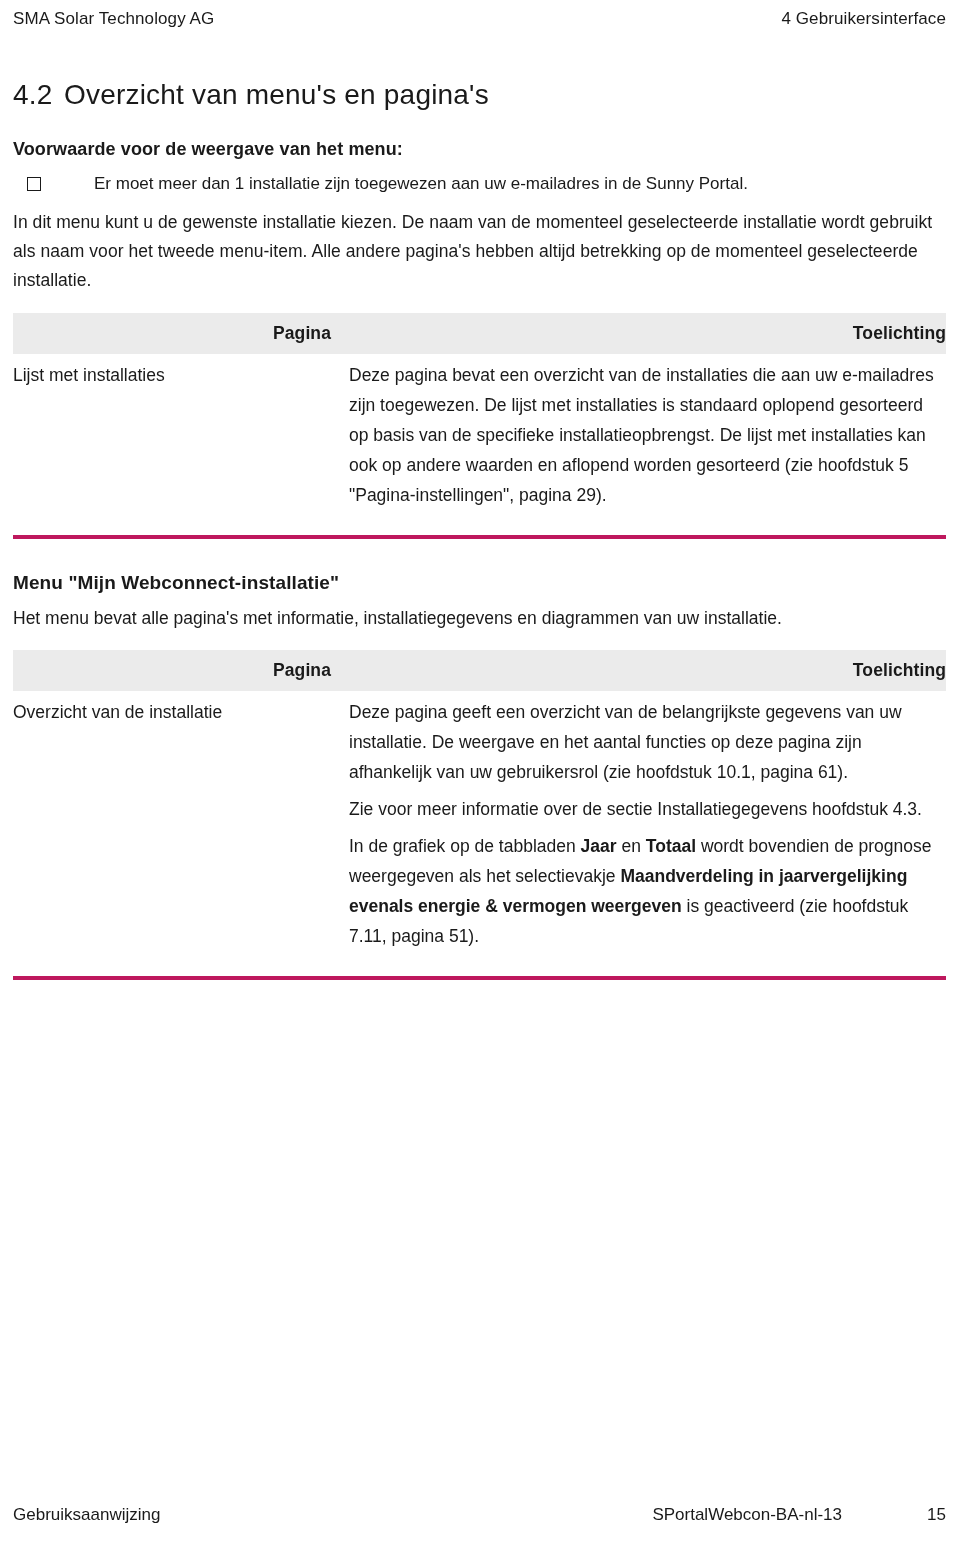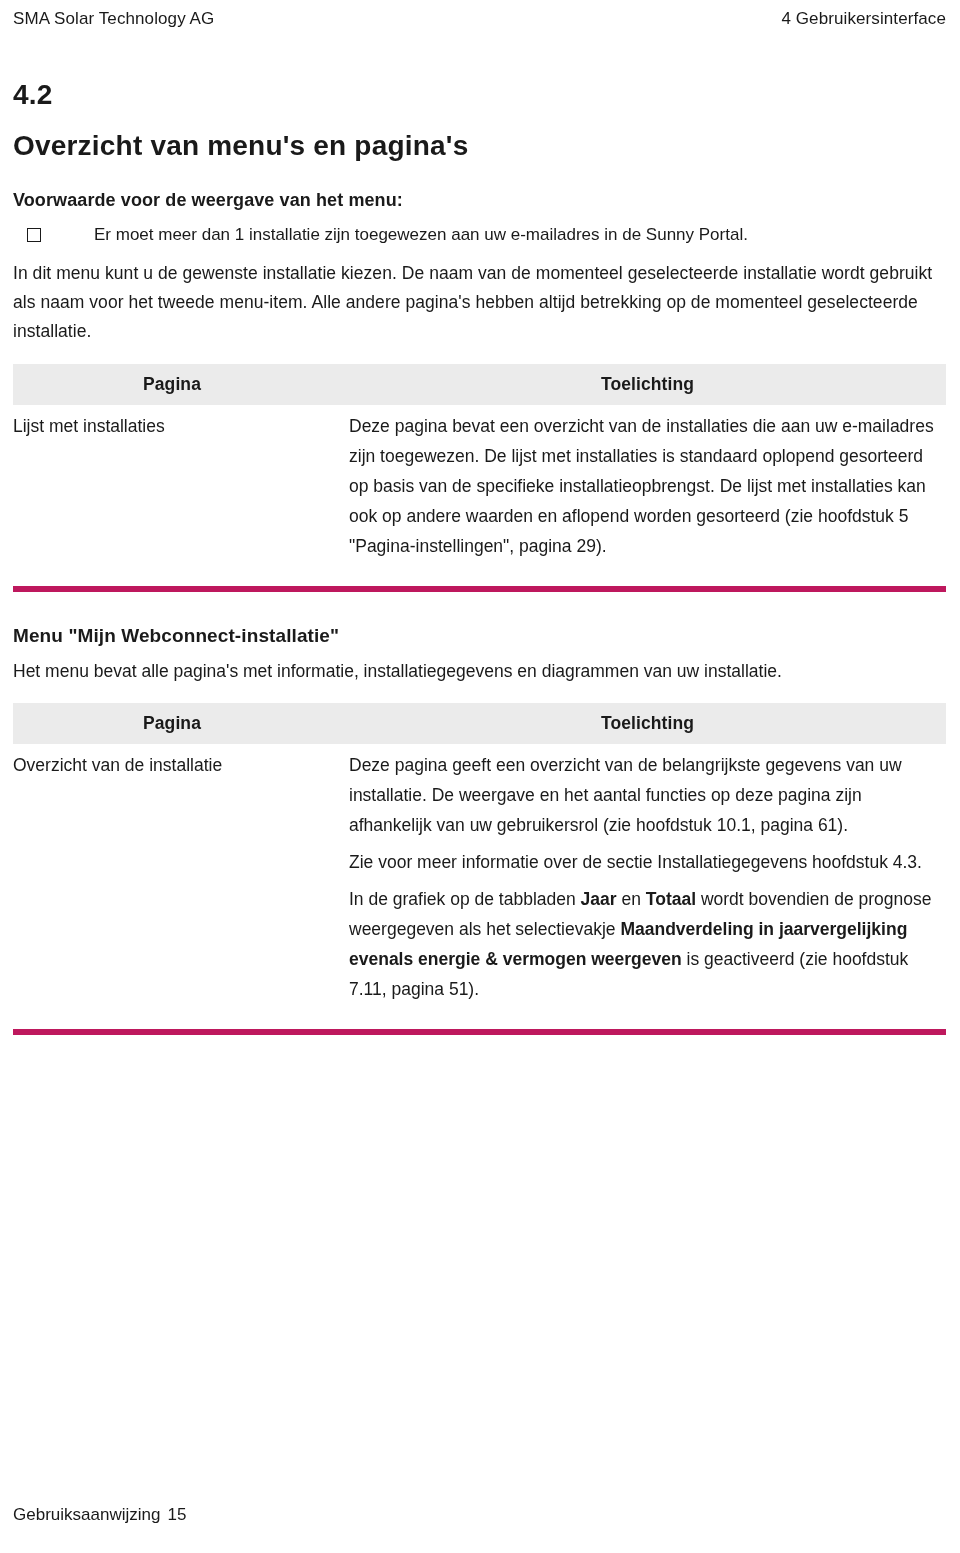--- a/index.html
+++ b/index.html
@@ -48,26 +48,25 @@
   .content {
     position: absolute;
     top: 78px;
     left: 13px;
     width: 933px;
   }
 
   h1.section-title {
     font-size: 28px;
     line-height: 34px;
-    font-weight: bold;
+    font-weight: normal;
     margin: 0 0 0 0;
     letter-spacing: 0.2px;
     display: flex;
     align-items: baseline;
-    flex-direction: column;
   }
   h1.section-title .num {
     display: inline-block;
     width: 51px;
     flex: 0 0 51px;
   }
 
   h2.sub-title {
     font-size: 19px;
     line-height: 24px;
@@ -120,36 +119,36 @@
     width: 933px;
     border-collapse: collapse;
     margin-top: 18px;
     table-layout: fixed;
   }
   table.doc-table col.c1 { width: 318px; }
   table.doc-table col.c2 { width: 615px; }
 
   table.doc-table thead th {
     background: #ebebeb;
-    text-align: center;
+    text-align: right;
     font-size: 17.5px;
     font-weight: bold;
     line-height: 22px;
     padding: 9px 0 10px 0;
     vertical-align: top;
     letter-spacing: 0.1px;
   }
   table.doc-table thead th.c2-h { padding-left: 18px; }
 
   table.doc-table tbody td {
     font-size: 17.5px;
     line-height: 30px;
     vertical-align: top;
     padding: 6px 0 25px 0;
-    border-bottom: 6px solid #be185d;
+    border-bottom: 4px solid #be185d;
   }
   table.doc-table tbody td.col2 { padding-left: 18px; padding-right: 6px; }
 
   td.col2 p { margin: 0; }
   td.col2 p + p { margin-top: 7px; }
   td.col2 b { font-weight: bold; }
 
   
   .running-footer {
     position: absolute;
@@ -242,16 +241,17 @@
             <p><span>In de grafiek op de tabbladen </span><b>Jaar</b><span> en </span><b>Totaal</b><span> wordt bovendien de prognose weergegeven als het selectievakje </span><b>Maandverdeling in jaarvergelijking evenals energie &amp; vermogen weergeven</b><span> is geactiveerd (zie hoofdstuk 7.11, pagina 51).</span></p>
           </td>
         </tr>
       </tbody>
     </table>
 
   </div>
 
   <div class="running-footer">
     <span class="f-left">Gebruiksaanwijzing</span>
+    <span class="f-mid">SPortalWebcon-BA-nl-13</span>
     <span class="f-right">15</span>
   </div>
 
 </div>
 
 </body></html>

